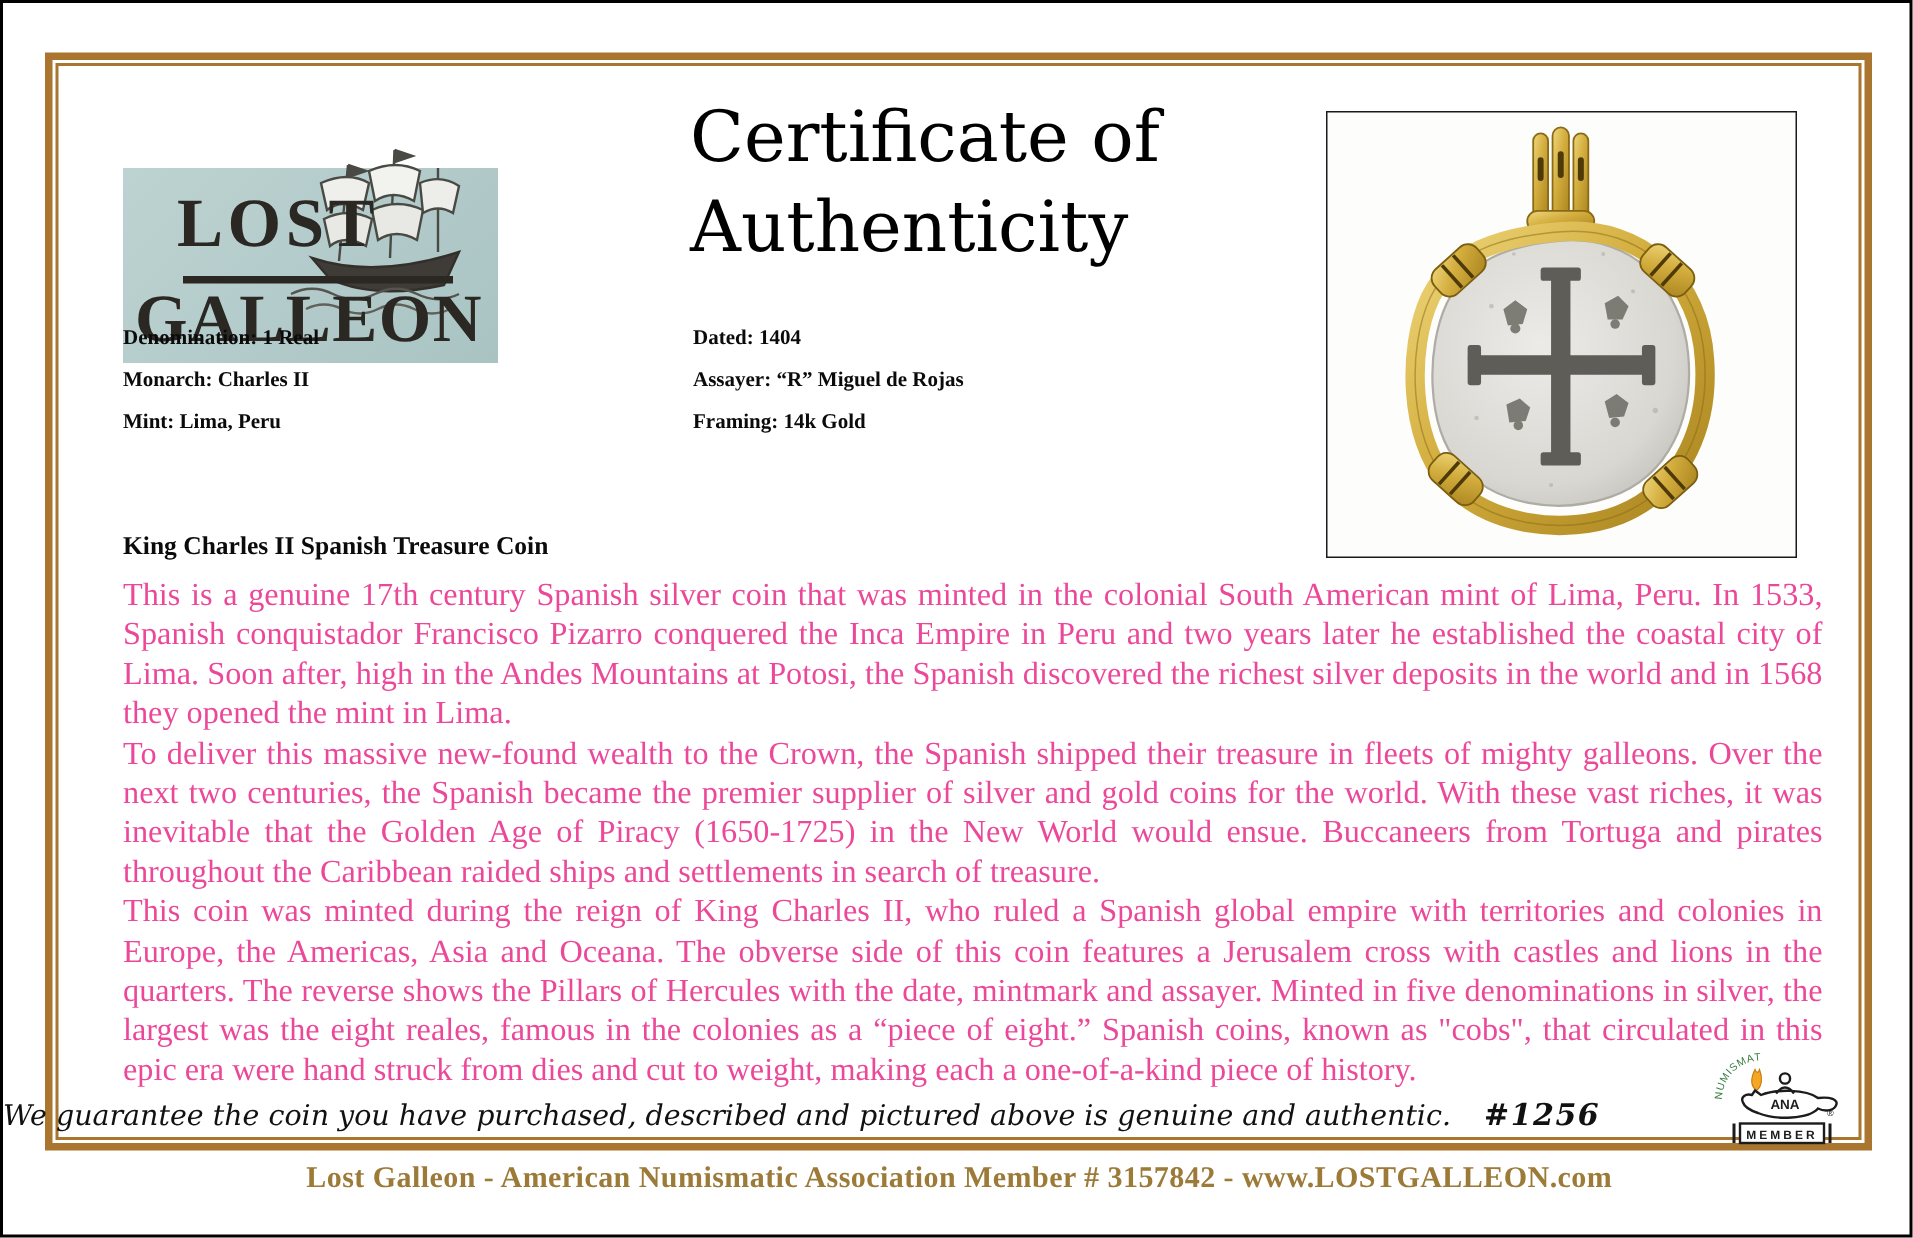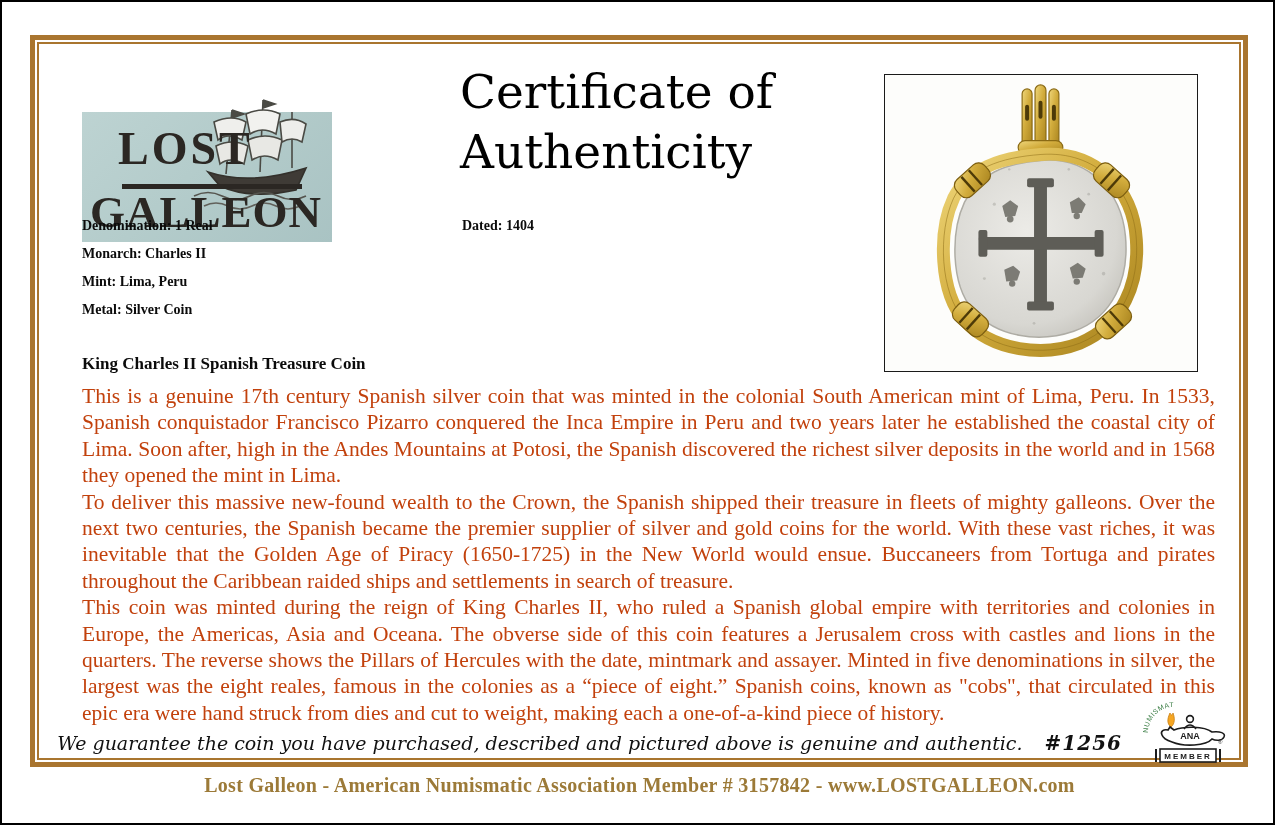--- a/index.html
+++ b/index.html
@@ -60,26 +60,26 @@
     line-height:28px;color:#0b0b0b;
   }
   .details.left{left:80px;}
   .details.right{left:460px;}
   
   .body-heading{
     position:absolute;left:80px;top:352px;font-size:17px;font-weight:bold;color:#0b0b0b;
   }
   .body-text{
     position:absolute;left:80px;top:381px;width:1133px;
-    font-size:21.5px;line-height:26.4px;text-align:justify;color:#c2410c;font-family:Liberation Serif, serif;
+    font-size:21.5px;line-height:26.4px;text-align:justify;color:#ec4899;font-family:Liberation Serif, serif;
   }
   .body-text p{margin:0;}
   
   .guarantee{
-    position:absolute;left:0;top:729px;width:1120px;text-align:right;
+    position:absolute;left:0;top:729px;width:1120px;text-align:left;
     font-family:"DejaVu Serif",serif;font-style:italic;font-size:19px;color:#111;
   }
   .guarantee .cert-number{
     font-weight:bold;margin-left:16px;font-size:20px;letter-spacing:1px;
   }
   
   .ana-logo{position:absolute;left:1138px;top:697px;width:96px;height:68px;}
   .ana-logo svg{display:block;width:100%;height:100%;}
   
   .footer{
@@ -212,25 +212,26 @@
         <line x1="4" y1="-10" x2="4" y2="10" stroke="#4d3a08" stroke-width="2.4"></line>
       </g>
     </g>
   </svg>
 </div>
 
 <div class="details left">
   <div>Denomination: 1 Real</div>
   <div>Monarch: Charles II</div>
   <div>Mint: Lima, Peru</div>
-  <div>Metal: Silver Coin</div>
 </div>
 
 <div class="details right">
   <div>Dated: 1404</div>
+  <div>Assayer: “R” Miguel de Rojas</div>
+  <div>Framing: 14k Gold</div>
 </div>
 
 <div class="body-heading">King Charles II Spanish Treasure Coin</div>
 <div class="body-text">
   <p>This is a genuine 17th century Spanish silver coin that was minted in the colonial South American mint of Lima, Peru. In 1533, Spanish conquistador Francisco Pizarro conquered the Inca Empire in Peru and two years later he established the coastal city of Lima. Soon after, high in the Andes Mountains at Potosi, the Spanish discovered the richest silver deposits in the world and in 1568 they opened the mint in Lima.</p>
   <p>To deliver this massive new-found wealth to the Crown, the Spanish shipped their treasure in fleets of mighty galleons. Over the next two centuries, the Spanish became the premier supplier of silver and gold coins for the world. With these vast riches, it was inevitable that the Golden Age of Piracy (1650-1725) in the New World would ensue. Buccaneers from Tortuga and pirates throughout the Caribbean raided ships and settlements in search of treasure.</p>
   <p>This coin was minted during the reign of King Charles II, who ruled a Spanish global empire with territories and colonies in Europe, the Americas, Asia and Oceana. The obverse side of this coin features a Jerusalem cross with castles and lions in the quarters. The reverse shows the Pillars of Hercules with the date, mintmark and assayer. Minted in five denominations in silver, the largest was the eight reales, famous in the colonies as a “piece of eight.” Spanish coins, known as "cobs", that circulated in this epic era were hand struck from dies and cut to weight, making each a one-of-a-kind piece of history.</p>
 </div>
 
 <div class="guarantee">

